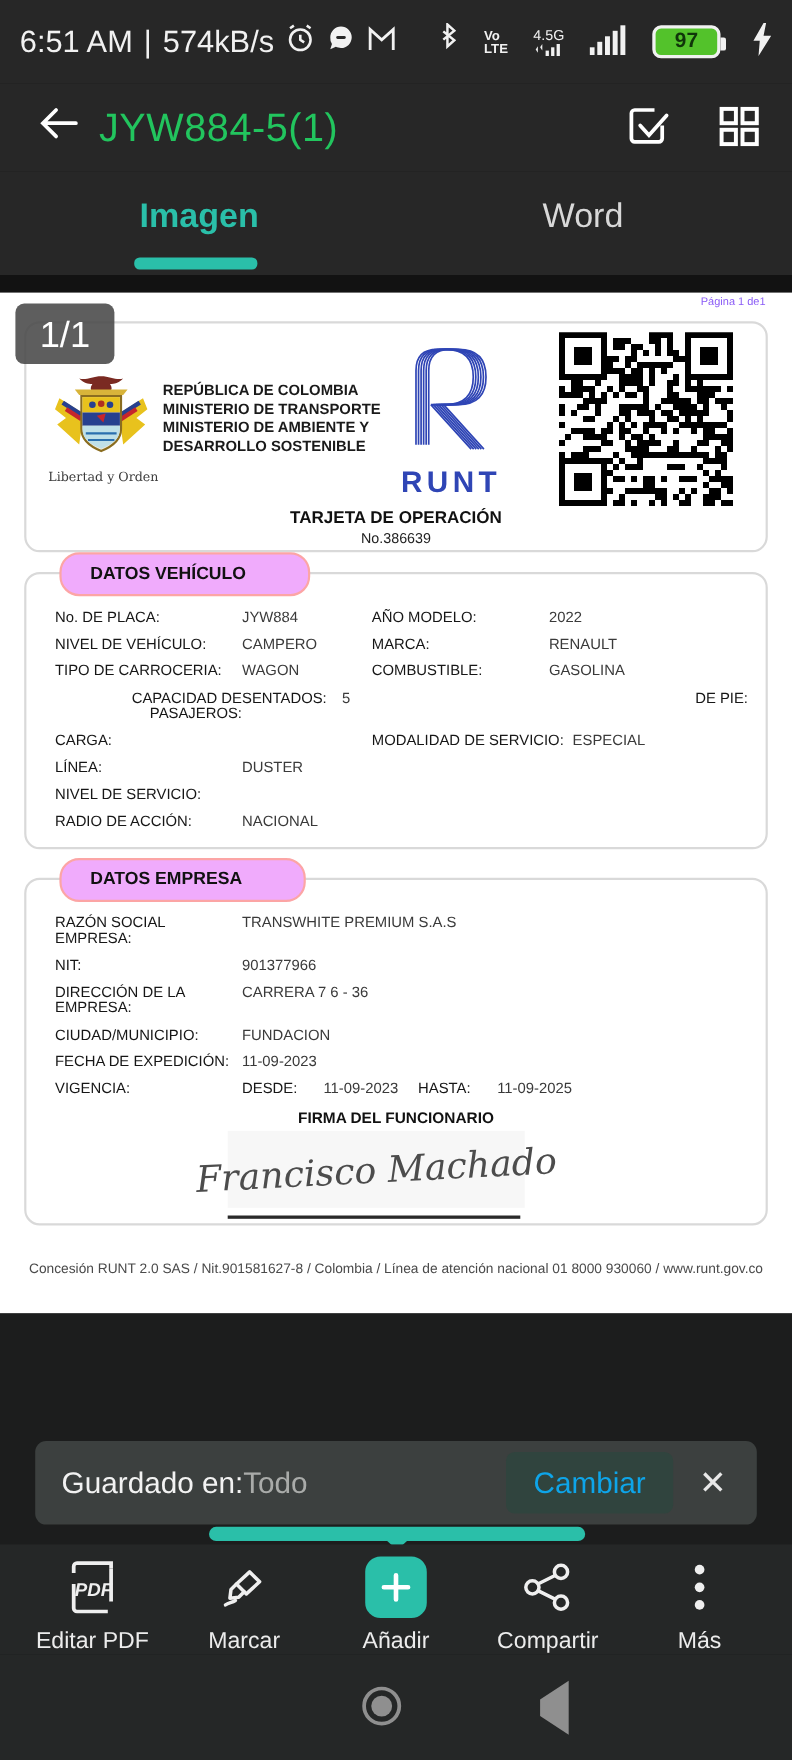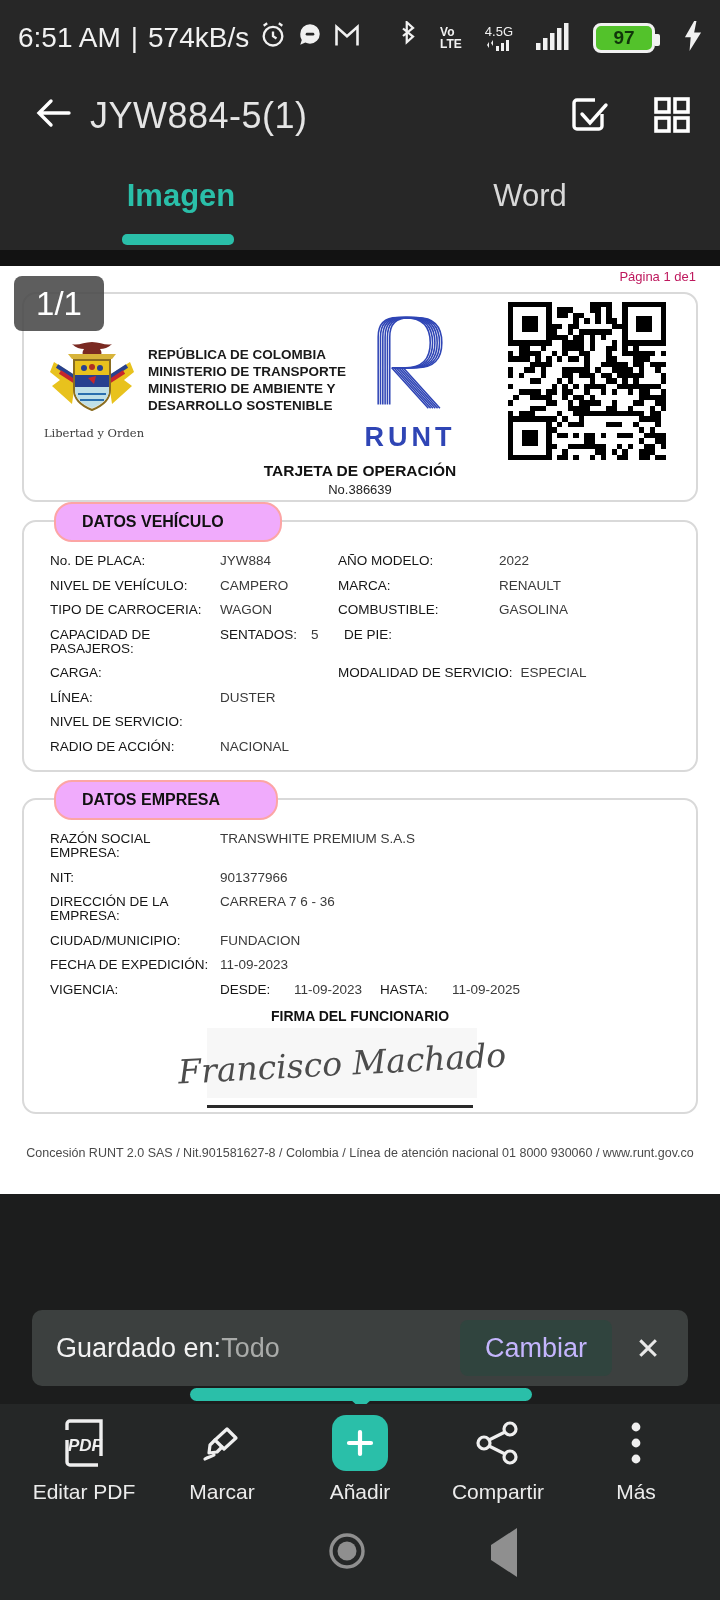--- a/index.html
+++ b/index.html
@@ -17,34 +17,34 @@
   .netblock .g { font-size:13px; }
   .battery { position:relative; width:62px; height:30px; border:3px solid #f1f1f1; border-radius:8px;
     background:#53c22b; display:flex; align-items:center; justify-content:center;
     font-size:19px; font-weight:bold; color:#10350a; }
   .battery:after { content:""; position:absolute; right:-8px; top:8px; width:5px; height:12px; background:#f1f1f1; border-radius:0 2px 2px 0; }
 
   
   .appheader { position:absolute; left:0; top:76px; width:720px; height:80px; background:#272727;
     display:flex; align-items:center; padding:0 26px; color:#fff; }
   .back { font-size:40px; color:#fff; width:56px; }
-  .title { font-size:36px; color:#e5e5e5; flex:1; margin-left:8px; letter-spacing:0.5px;}
+  .title { font-size:36px; color:#22c55e; flex:1; margin-left:8px; letter-spacing:0.5px;}
   .hicons { display:flex; gap:38px; align-items:center; }
 
   
   .tabs { position:absolute; left:0; top:156px; width:720px; height:94px; background:#272727; }
   .tab { position:absolute; top:22px; font-size:31px; }
   .tab-imagen { left:126px; width:110px; text-align:center; color:#2abfa9; font-weight:bold; }
   .tab-word  { left:460px; width:140px; text-align:center; color:#d8d8d8; }
   .tab-underline { position:absolute; left:122px; top:78px; width:112px; height:11px; background:#2abfa9; border-radius:5px; }
   .strip { position:absolute; left:0; top:250px; width:720px; height:16px; background:#121212; }
 
   
   .content { position:absolute; left:0; top:266px; width:720px; height:928px; background:#fff; color:#1c1c1c; }
-  .page-indicator { position:absolute; top:3px; right:24px; font-size:13px; color:#be185d; }
+  .page-indicator { position:absolute; top:3px; right:24px; font-size:10px; color:#8b5cf6; }
   .page-badge { position:absolute; left:14px; top:10px; width:90px; height:55px; background:rgba(72,72,72,.88);
     border-radius:8px; color:#fff; font-size:33px; display:flex; align-items:center; justify-content:center; z-index:5; }
   .card { position:absolute; left:22px; width:676px; border:2px solid #d9d9d9; border-radius:14px; background:#fff; }
   .card1 { top:26px; height:210px; }
 
   .crest { position:absolute; left:20px; top:46px; }
   .crest-caption { position:absolute; left:10px; top:132px; width:120px; text-align:center; font-size:11.5px; color:#3c3c3c; font-family:"DejaVu Serif", serif; }
   .govtext { position:absolute; left:124px; top:52px; font-size:13.5px; font-weight:bold; line-height:17px; color:#1a1a1a; }
   .runt { position:absolute; left:328px; top:14px; width:116px; text-align:center; }
   .runt-word { font-size:27px; font-weight:bold; color:#2f45b5; letter-spacing:4px; margin-top:2px; }
@@ -52,21 +52,21 @@
   .doc-title { position:absolute; left:0; top:168px; width:100%; text-align:center; font-size:15.5px; font-weight:bold; color:#111; }
   .doc-number { position:absolute; left:0; top:188px; width:100%; text-align:center; font-size:13px; color:#222; }
 
   .card2 { top:254px; height:252px; }
   .card3 { top:532px; height:316px; }
   .section-pill { position:absolute; left:30px; top:-20px; background:#f0abfc; border:2px solid #fca5a5;
     border-radius:18px; padding:9px 56px 9px 26px; font-size:16px; font-weight:bold; color:#111; }
   .rows { position:absolute; left:26px; top:32px; right:16px; }
   .row { display:grid; margin-bottom:10.5px; font-size:13.5px; line-height:14px; }
   .row-std  { grid-template-columns:170px 118px 161px 1fr; }
-  .row-cap  { grid-template-columns:170px 124px 1fr; }
+  .row-cap  { grid-template-columns:170px 124px 1fr;text-align:right; }
   .row-carga{ grid-template-columns:288px 1fr; }
   .row-emp  { grid-template-columns:170px 1fr; }
   .lbl { font-weight:normal; color:#161616; }
   .val { color:#3a3a3a; }
   .inline { display:flex; gap:14px; }
   .vig { display:flex; }
   .vig .w1{ width:74px; } .vig .w2{ width:86px; } .vig .w3{ width:72px; }
 
   .firma-title { position:absolute; left:0; top:208px; width:100%; text-align:center; font-size:14px; font-weight:bold; color:#111; }
   .sig-box { position:absolute; left:183px; top:228px; width:270px; height:70px; background:#f7f7f7;
@@ -76,21 +76,21 @@
 
   .doc-footer { position:absolute; left:0; top:880px; width:100%; text-align:center; font-size:12.5px; color:#4a4a4a; }
 
   
   .bottomarea { position:absolute; left:0; top:1194px; width:720px; height:406px; background:#1c1d1d; }
   .toast { position:absolute; left:32px; top:116px; width:656px; height:76px; background:#3c403f; border-radius:10px;
     display:flex; align-items:center; padding:0 18px 0 24px; }
   .toast-msg { flex:1; font-size:27px; color:#f2f2f2; }
   .toast-msg .loc { color:#a9aba9; }
   .cambiar { width:152px; height:56px; background:#30443e; border-radius:8px; border:none;
-    color:#c4b5fd; font-size:27px; font-family:inherit; }
+    color:#0ea5e9; font-size:27px; font-family:inherit; }
   .toast-close { margin-left:14px; width:44px; height:44px; background:none; border:none; color:#e8e8e8; font-size:30px; }
   .tipbar { position:absolute; left:190px; top:194px; width:342px; height:13px; background:#2abfa9; border-radius:7px; }
   .tipnotch { position:absolute; left:350px; top:205px; width:0; height:0;
     border-left:11px solid transparent; border-right:11px solid transparent; border-top:10px solid #2abfa9; }
 
   .toolbar { position:absolute; left:0; top:210px; width:720px; height:100px; background:#252727;
     display:flex; justify-content:space-between; padding:10px 18px 0 18px; }
   .tool { width:132px; display:flex; flex-direction:column; align-items:center; gap:8px; background:none; border:none; }
   .tool-label { font-size:21px; color:#ececec; font-family:inherit; }
   .tool-iconbox { height:58px; display:flex; align-items:center; justify-content:center; }

